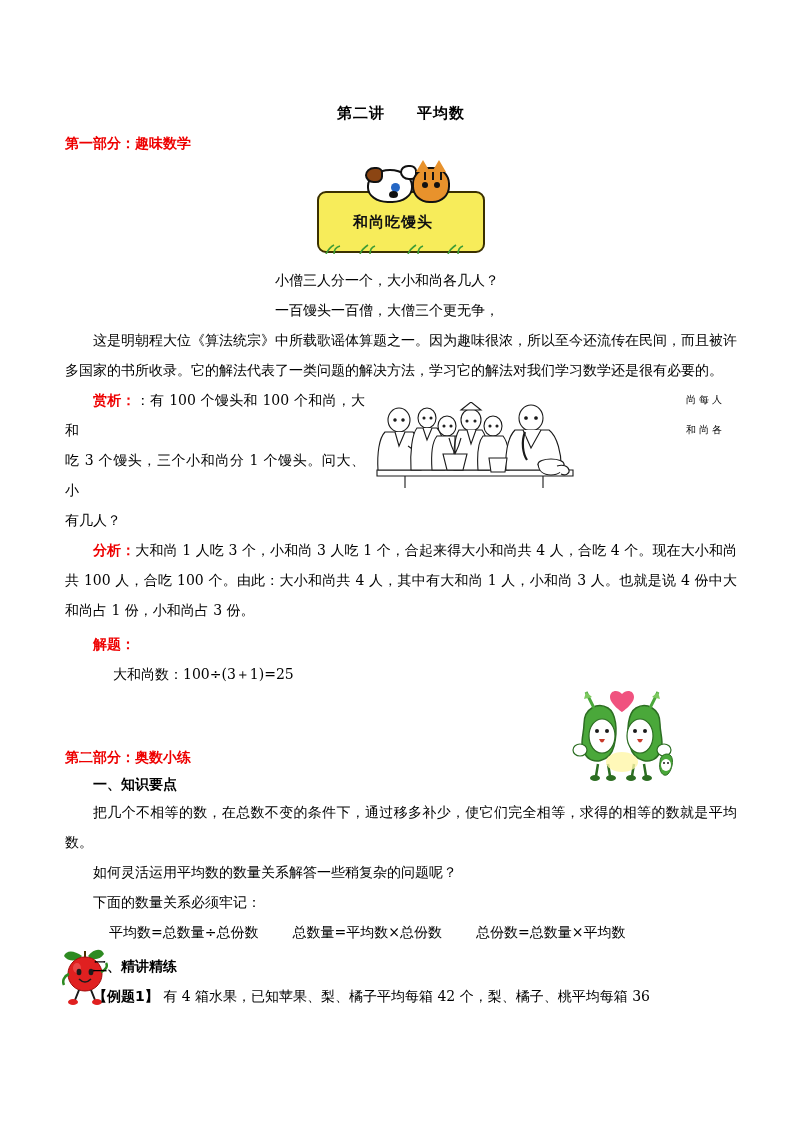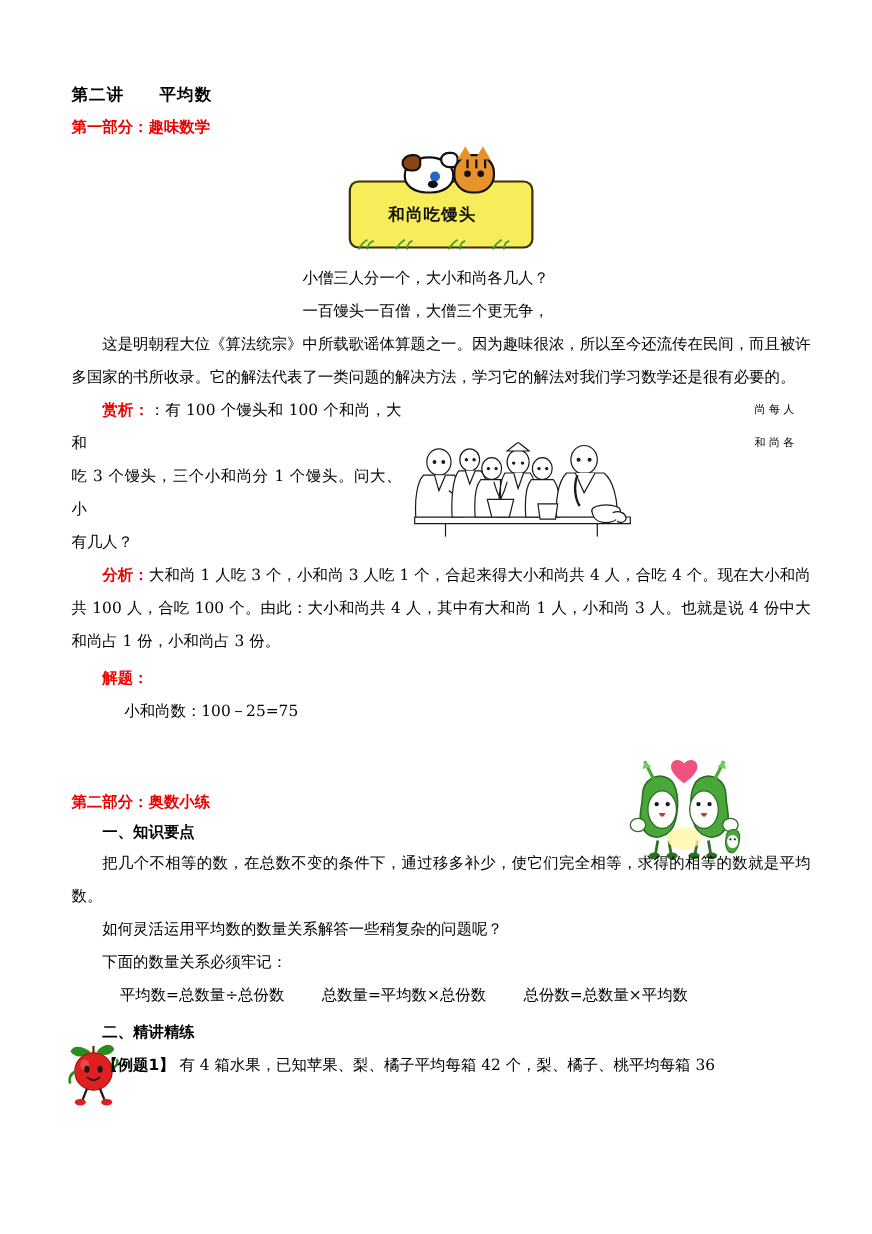--- a/index.html
+++ b/index.html
@@ -21,26 +21,26 @@
   }
   .content {
     position: absolute;
     left: 65px;
     top: 0;
     width: 672px;
   }
 
   
   .doc-title {
-    text-align: left;
+    text-align: center;
     font-size: 15px;
     font-weight: bold;
     letter-spacing: 1px;
     margin: 0;
-    padding-top: 76px;
+    padding-top: 103px;
     line-height: 20px;
     font-family: "DejaVu Serif", serif;
   }
   .red-head {
     color: #ee0000;
     font-weight: bold;
     font-size: 14px;
     line-height: 22px;
     margin: 10px 0 0 0;
     font-family: Liberation Mono, monospace;
@@ -431,21 +431,21 @@
       </div>
     </div>
 
     <p class="body-p">
       <span class="red-label">分析：</span><span>大和尚 1 人吃 3 个，小和尚 3 人吃 1 个，合起来得大小和尚共 4 人，合吃 4 个。现在大小和尚共 100 人，合吃 100 个。由此：大小和尚共 4 人，其中有大和尚 1 人，小和尚 3 人。也就是说 4 份中大和尚占 1 份，小和尚占 3 份。</span>
     </p>
 
     <p class="body-p" style="margin-top:4px;">
       <span class="red-label">解题：</span>
     </p>
-    <div class="solve-line">小和尚数：100－25=75</div>
+    <div class="solve-line">大和尚数：100÷(3＋1)=25</div>
 
     <div class="gap-lg"></div>
     <div class="gap-md"></div>
 
     <div class="red-head">第二部分：奥数小练</div>
 
     <div class="sub-head">一、知识要点</div>
 
     <p class="body-p">把几个不相等的数，在总数不变的条件下，通过移多补少，使它们完全相等，求得的相等的数就是平均数。</p>
     <p class="body-p">如何灵活运用平均数的数量关系解答一些稍复杂的问题呢？</p>

